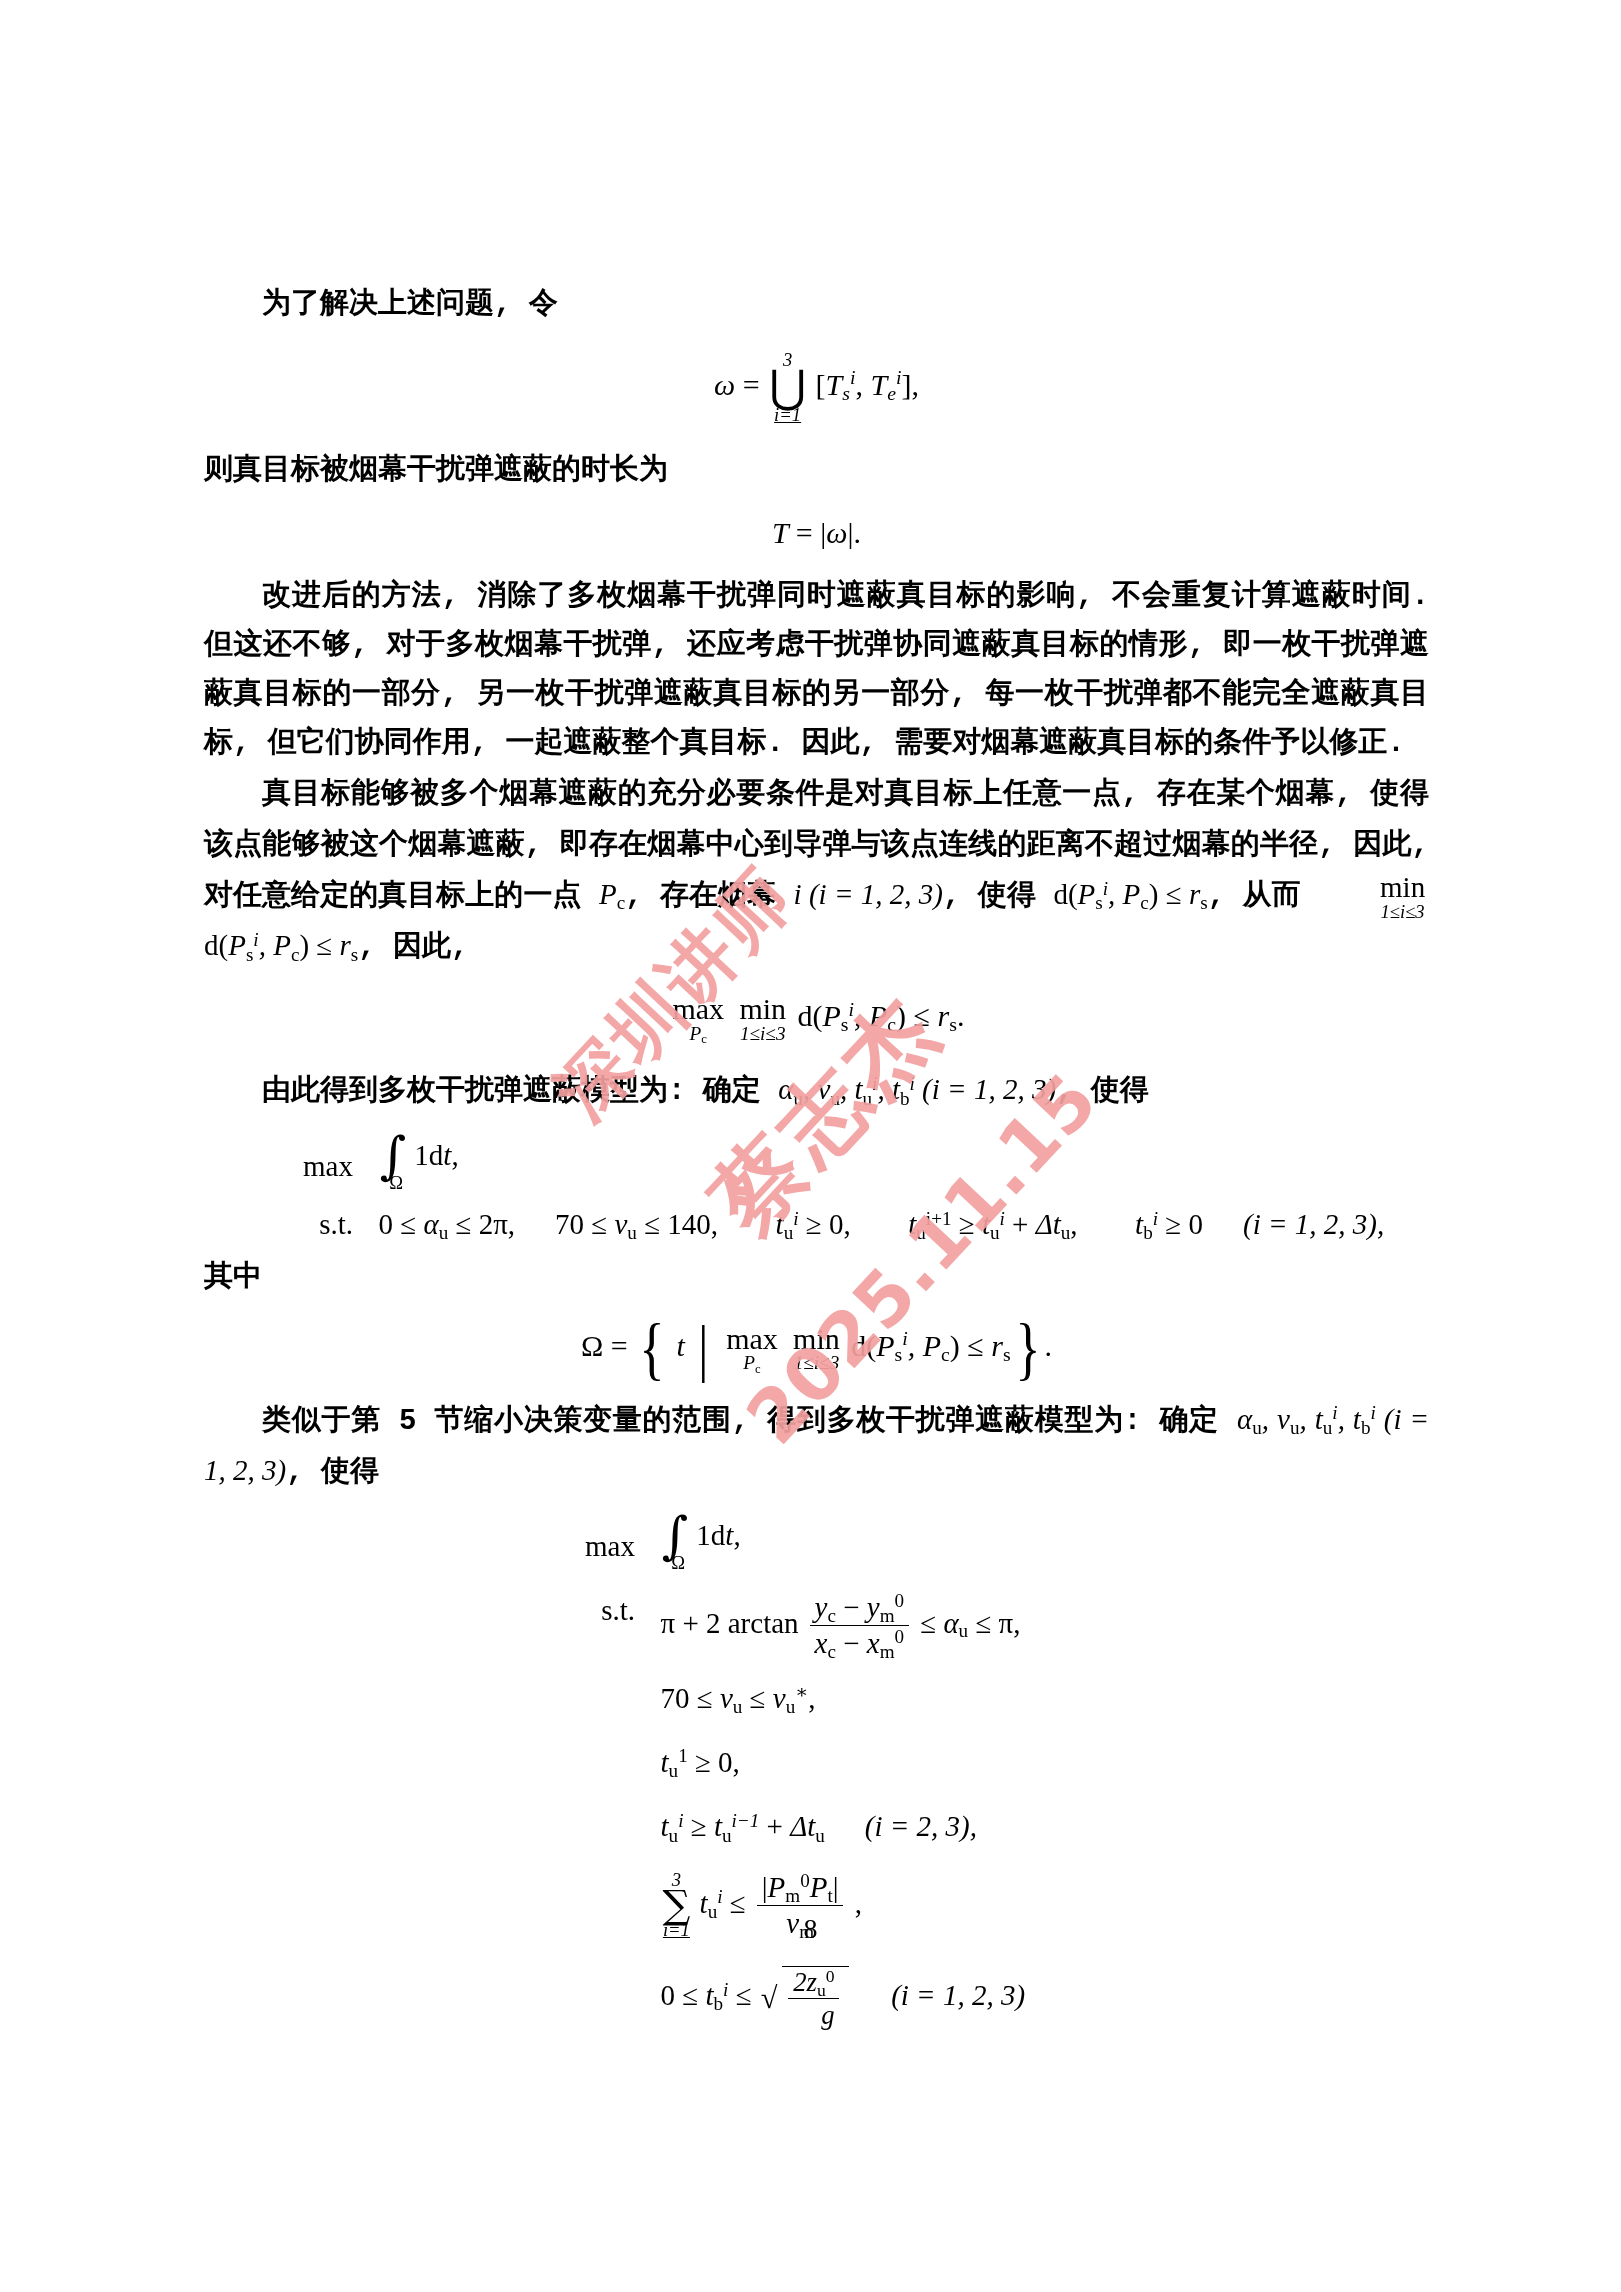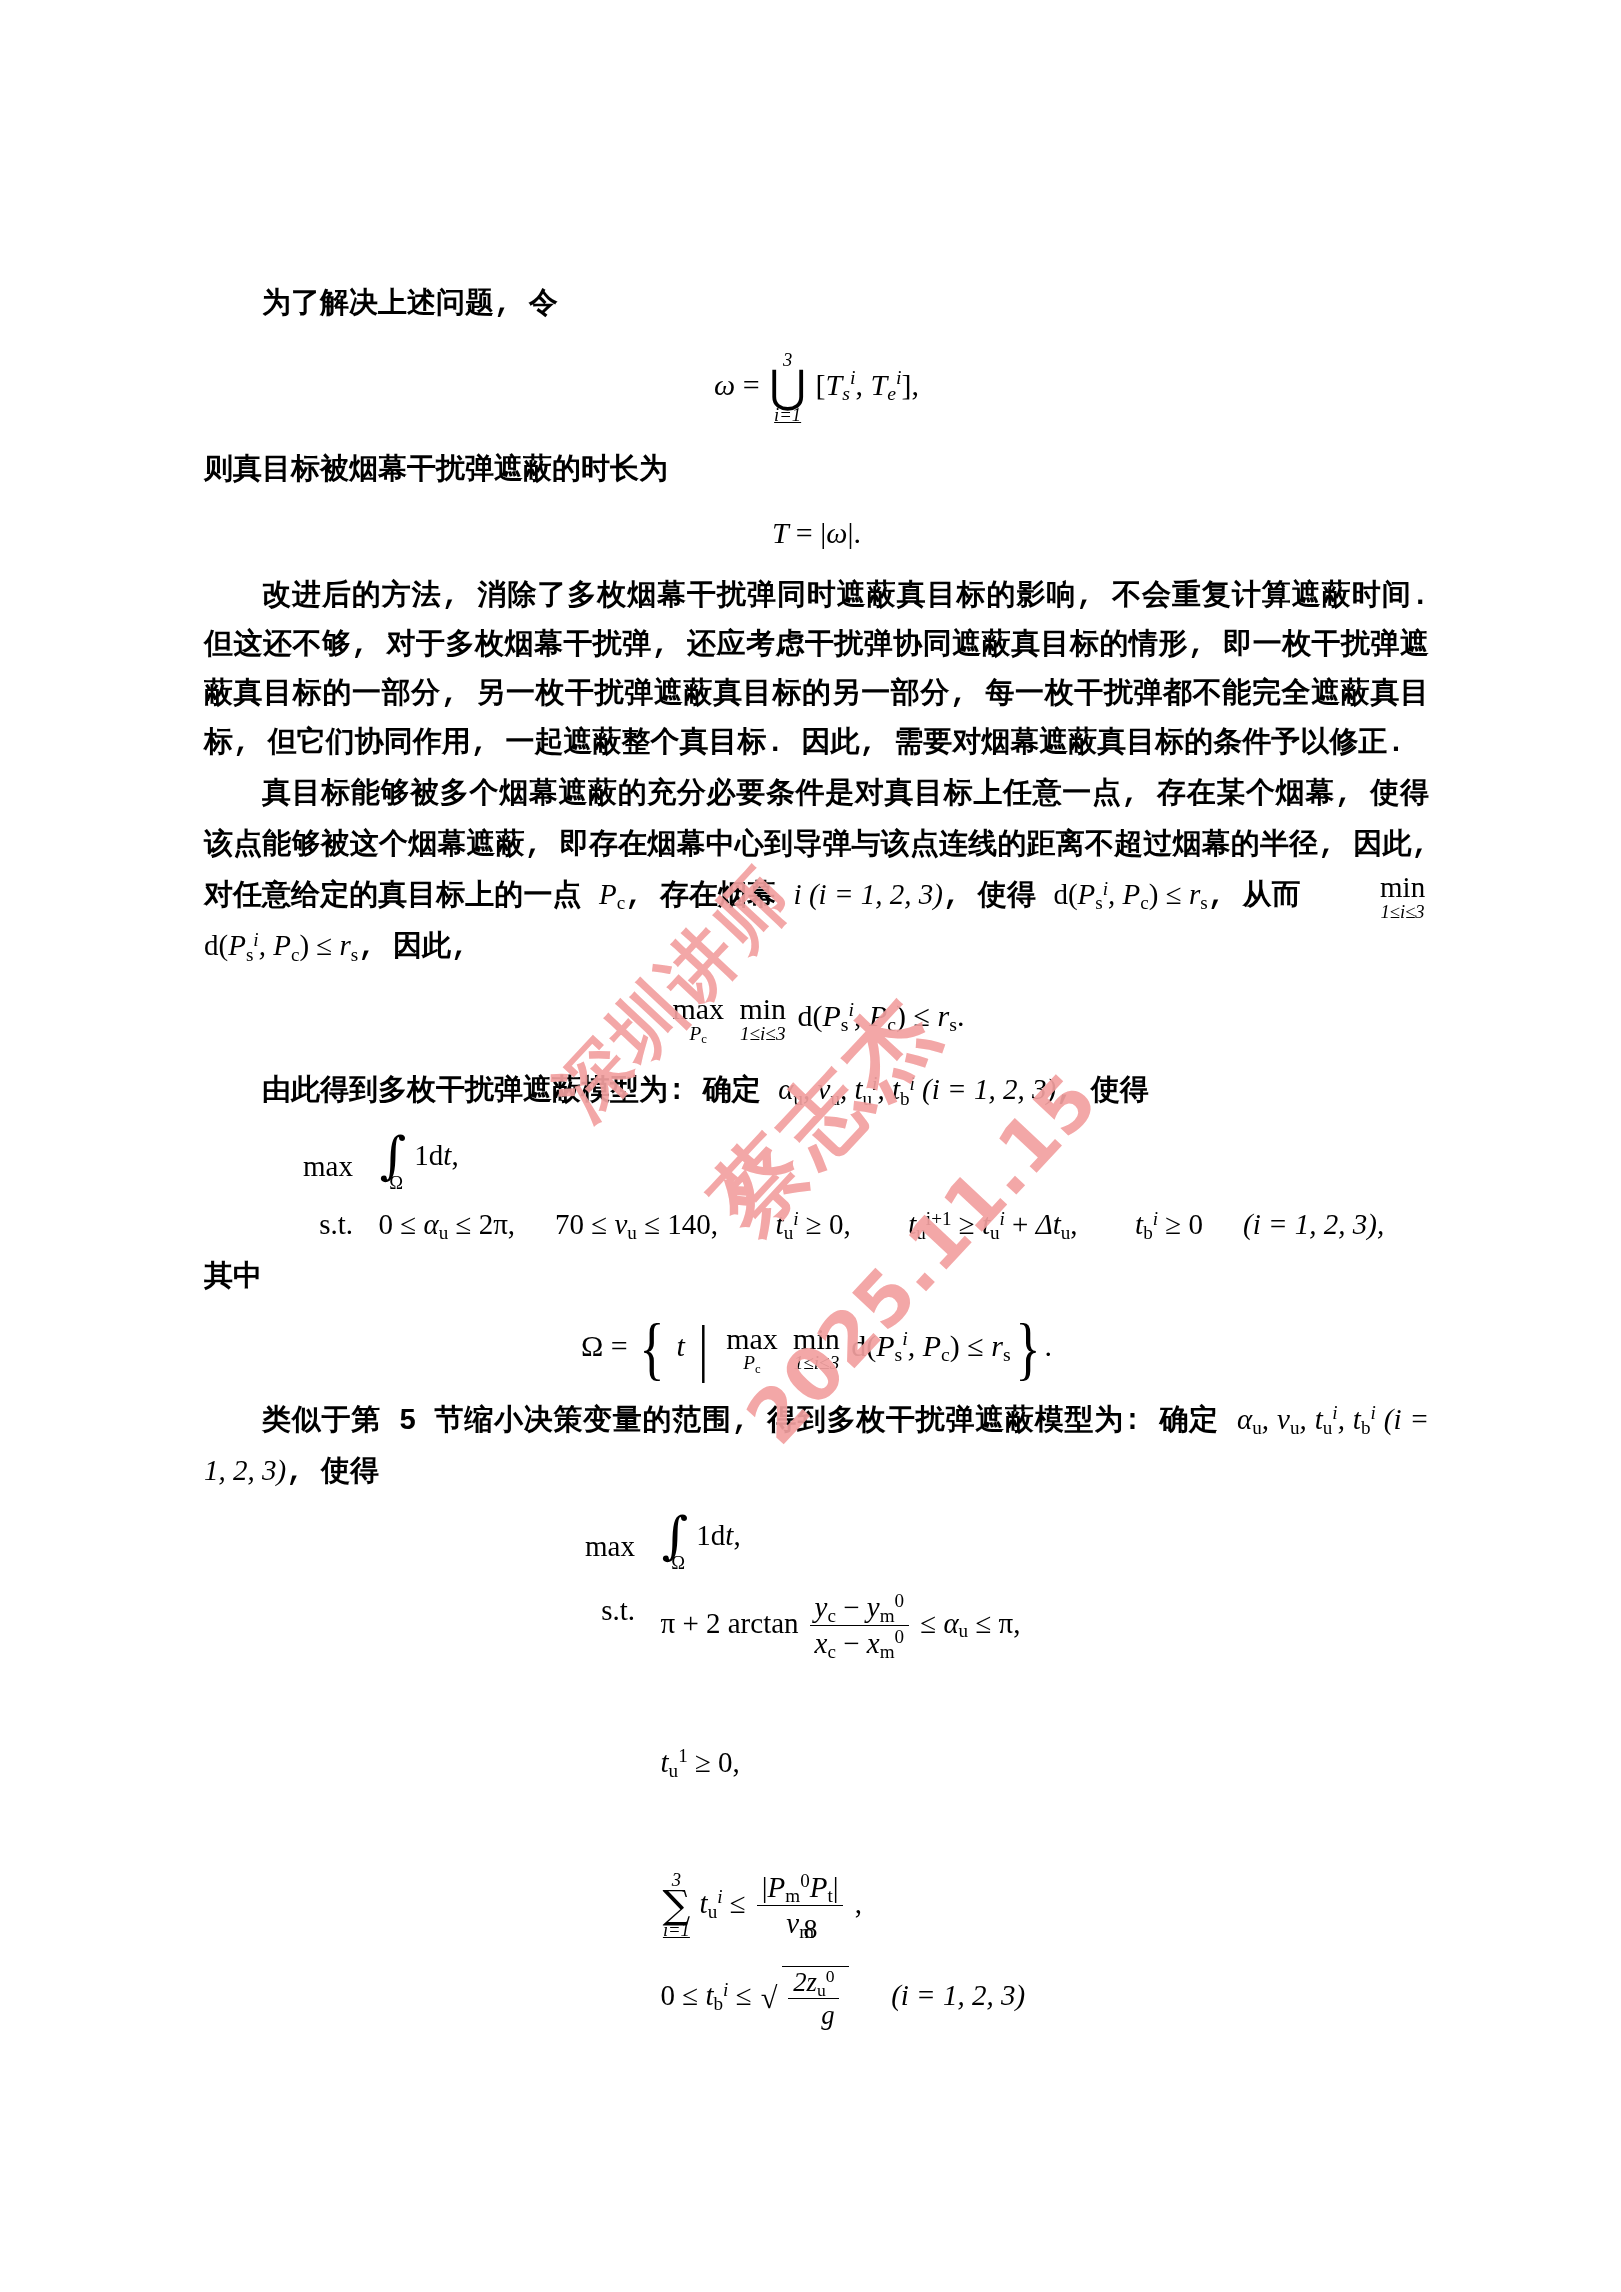--- a/index.html
+++ b/index.html
@@ -415,32 +415,47 @@
             <span class="den"><span>x</span><sub class="up">c</sub> <span class="op">−</span> <span>x</span><sub class="up">m</sub><sup class="up">0</sup></span>
           </span>
           <span class="op">≤</span>
           <span>α</span><sub class="up">u</sub>
           <span class="op">≤ π,</span>
         </div>
       </div>
 
       <div class="row">
         <div class="lbl">&nbsp;</div>
+        <div class="body" style="padding-top:3.9px">
+          <span class="op">70 ≤</span>
+          <span>v</span><sub class="up">u</sub>
+          <span class="op">≤</span>
+          <span>v</span><sub class="up">u</sub><sup class="up">∗</sup><span class="op">,</span>
+        </div>
       </div>
 
       <div class="row">
         <div class="lbl">&nbsp;</div>
         <div class="body" style="padding-top:3.9px">
           <span>t</span><sub class="up">u</sub><sup class="up">1</sup>
           <span class="op">≥ 0,</span>
         </div>
       </div>
 
       <div class="row">
         <div class="lbl">&nbsp;</div>
+        <div class="body" style="padding-top:3.9px">
+          <span>t</span><sub class="up">u</sub><sup>i</sup>
+          <span class="op">≥</span>
+          <span>t</span><sub class="up">u</sub><sup>i−1</sup>
+          <span class="op">+</span>
+          <span>Δt</span><sub class="up">u</sub>
+          <span class="nbsp-gap"></span>
+          <span>(i = 2, 3),</span>
+        </div>
       </div>
 
       <div class="row">
         <div class="lbl">&nbsp;</div>
         <div class="body" style="padding-top:0">
           <span class="bigop small">
             <span class="lim upper">3</span>
             <span class="glyph">∑</span>
             <span class="lim lower">i=1</span>
           </span>

